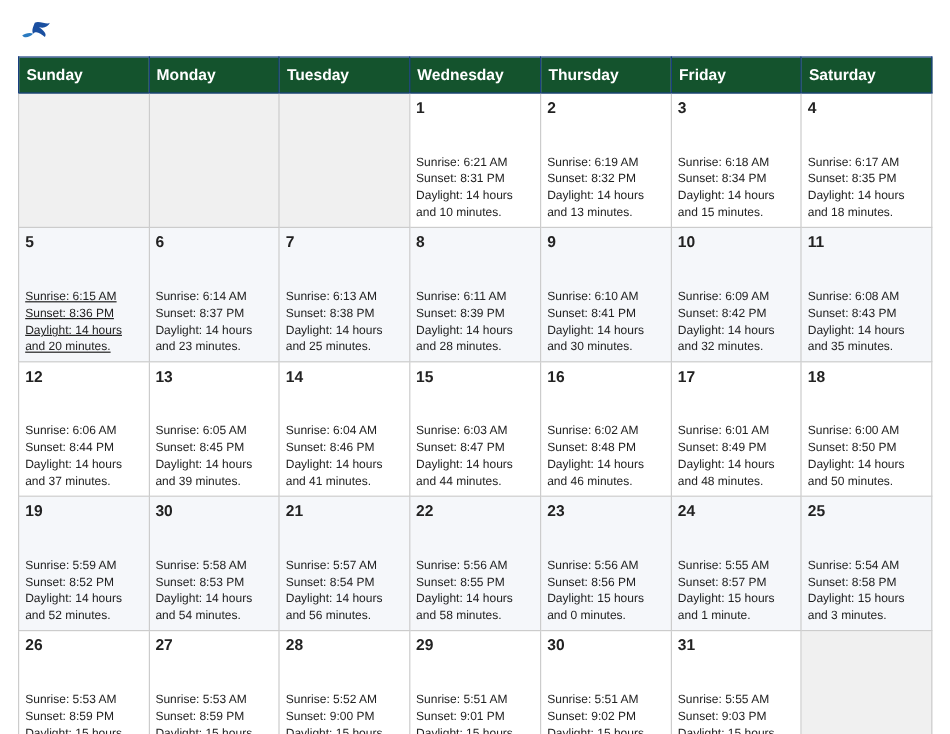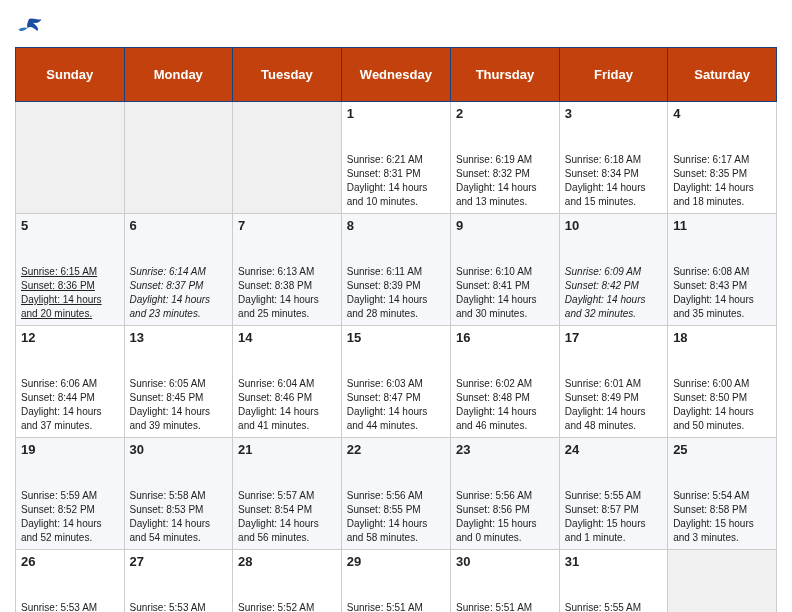--- a/index.html
+++ b/index.html
@@ -45,24 +45,24 @@
     .location {
       font-size: 16px;
       color: #333;
     }
     .calendar {
       width: 100%;
       border-collapse: collapse;
       border: 1px solid #ccc;
     }
     .calendar th {
-      background: #c2410c;
+      background: #14532d;
       color: #fff;
-      text-align: center;
-      padding: 19px 6px;
+      text-align: left;
+      padding: 7px 6px;
       font-size: 13px;
       border: 1px solid #1a4080;
     }
     .calendar td {
       vertical-align: top;
       border: 1px solid #ccc;
       padding: 4px 5px;
       width: 110px;
       min-height: 80px;
       font-size: 10.5px;
@@ -157,21 +157,21 @@
       <tr>
         <td>
           <span class="day-number">5</span>
           <div class="day-info" style="white-space: pre-line; text-decoration: underline;">Sunrise: 6:15 AM
 Sunset: 8:36 PM
 Daylight: 14 hours
 and 20 minutes.</div>
         </td>
         <td>
           <span class="day-number">6</span>
-          <div class="day-info" style="white-space: pre-line; font-style: italic;">Sunrise: 6:14 AM
+          <div class="day-info" style="white-space: pre-line;">Sunrise: 6:14 AM
 Sunset: 8:37 PM
 Daylight: 14 hours
 and 23 minutes.</div>
         </td>
         <td>
           <span class="day-number">7</span>
           <div class="day-info" style="white-space: pre-line;">Sunrise: 6:13 AM
 Sunset: 8:38 PM
 Daylight: 14 hours
 and 25 minutes.</div>
@@ -185,21 +185,21 @@
         </td>
         <td>
           <span class="day-number">9</span>
           <div class="day-info" style="white-space: pre-line;">Sunrise: 6:10 AM
 Sunset: 8:41 PM
 Daylight: 14 hours
 and 30 minutes.</div>
         </td>
         <td>
           <span class="day-number">10</span>
-          <div class="day-info" style="white-space: pre-line; font-style: italic;">Sunrise: 6:09 AM
+          <div class="day-info" style="white-space: pre-line;">Sunrise: 6:09 AM
 Sunset: 8:42 PM
 Daylight: 14 hours
 and 32 minutes.</div>
         </td>
         <td>
           <span class="day-number">11</span>
           <div class="day-info" style="white-space: pre-line;">Sunrise: 6:08 AM
 Sunset: 8:43 PM
 Daylight: 14 hours
 and 35 minutes.</div>

